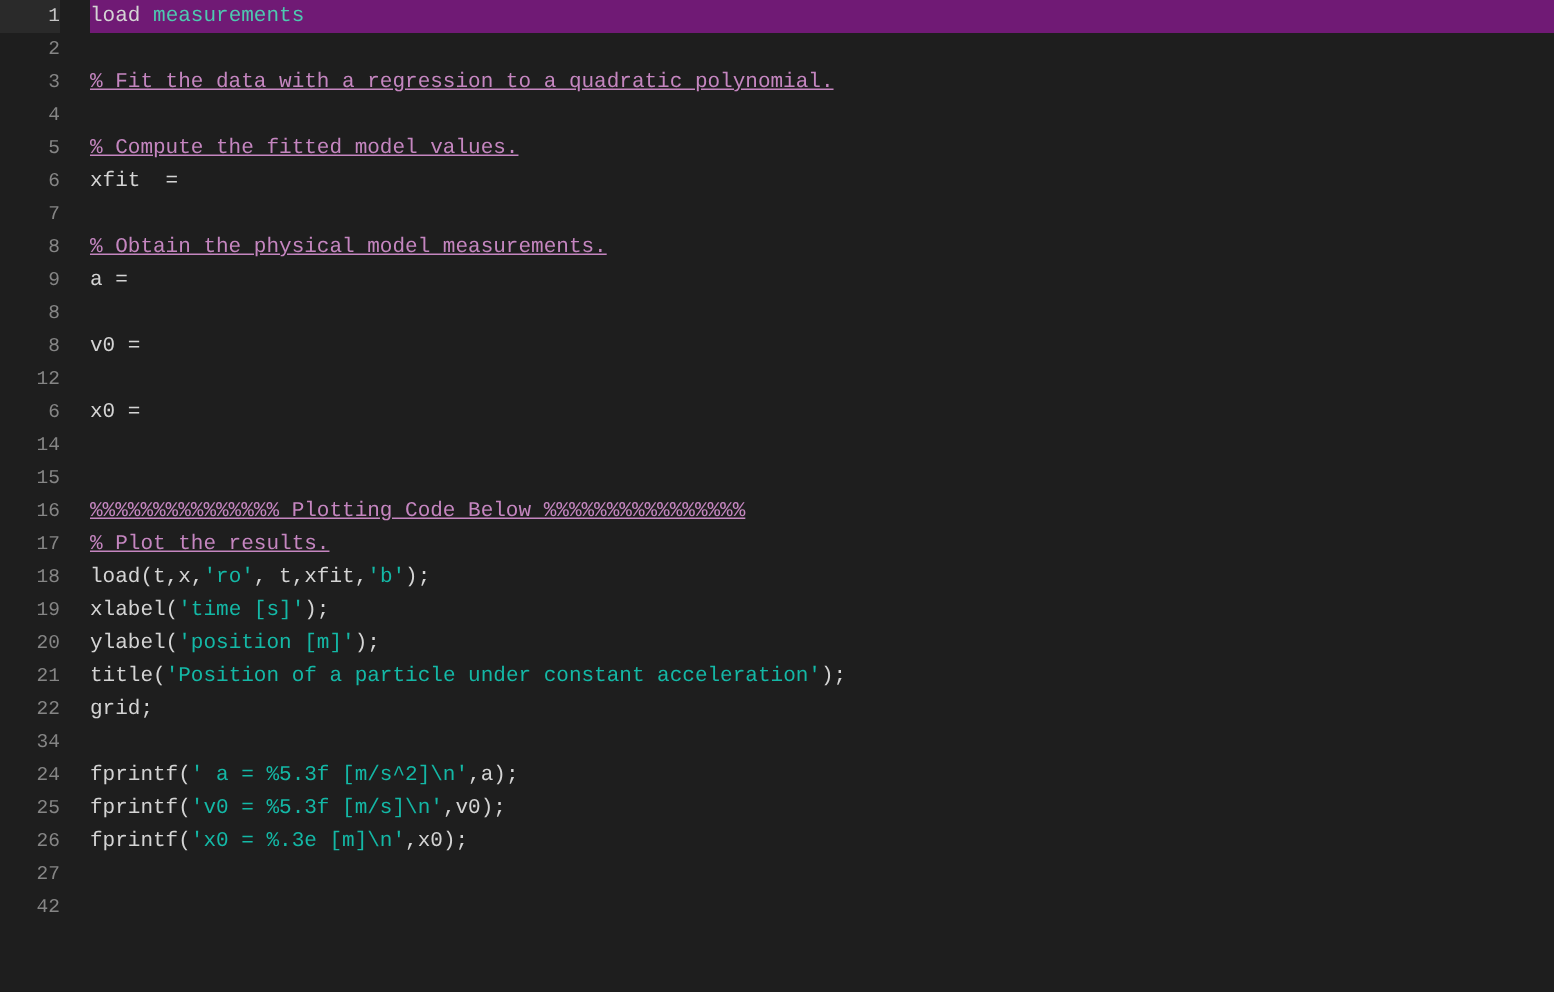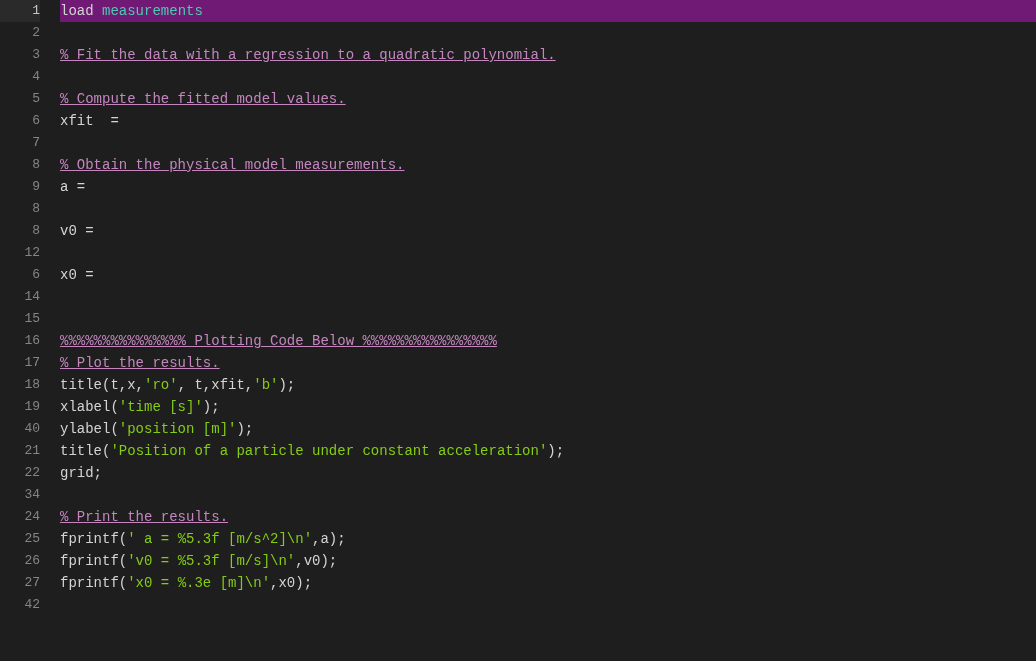--- a/index.html
+++ b/index.html
@@ -60,21 +60,21 @@
       line-height: 22px;
       white-space: pre;
       font-size: 14px;
     }
 
     .code-line.active-line {
       background: #701a75;
     } 
     .green { color: #4ec9b0; } 
     .comment { color: #c586c0; text-decoration: underline; } 
-    .string { color: #84cc16; } 
+    .string { color: #14b8a6; } 
     .plain { color: #d4d4d4; }
   </style>
 </head>
 <body>
 
 <div class="editor">
   <div class="line-numbers" id="lineNumbers">
       <span class="line-number active">1</span>
       <span class="line-number">2</span>
       <span class="line-number">3</span>
@@ -87,21 +87,21 @@
       <span class="line-number">8</span>
       <span class="line-number">8</span>
       <span class="line-number">12</span>
       <span class="line-number">6</span>
       <span class="line-number">14</span>
       <span class="line-number">15</span>
       <span class="line-number">16</span>
       <span class="line-number">17</span>
       <span class="line-number">18</span>
       <span class="line-number">19</span>
-      <span class="line-number">40</span>
+      <span class="line-number">20</span>
       <span class="line-number">21</span>
       <span class="line-number">22</span>
       <span class="line-number">34</span>
       <span class="line-number">24</span>
       <span class="line-number">25</span>
       <span class="line-number">26</span>
       <span class="line-number">27</span>
       <span class="line-number">42</span>
     </div>
   <div class="code-area" id="codeArea">
@@ -115,24 +115,23 @@
       <span class="code-line"><span class="comment">% Obtain the physical model measurements.</span></span>
       <span class="code-line"><span class="plain">a =</span></span>
       <span class="code-line">&nbsp;</span>
       <span class="code-line"><span class="plain">v0 =</span></span>
       <span class="code-line">&nbsp;</span>
       <span class="code-line"><span class="plain">x0 =</span></span>
       <span class="code-line">&nbsp;</span>
       <span class="code-line">&nbsp;</span>
       <span class="code-line"><span class="comment">%%%%%%%%%%%%%%% Plotting Code Below %%%%%%%%%%%%%%%%</span></span>
       <span class="code-line"><span class="comment">% Plot the results.</span></span>
-      <span class="code-line"><span class="plain">title(t,x,</span><span class="string">'ro'</span><span class="plain">, t,xfit,</span><span class="string">'b'</span><span class="plain">);</span></span>
+      <span class="code-line"><span class="plain">load(t,x,</span><span class="string">'ro'</span><span class="plain">, t,xfit,</span><span class="string">'b'</span><span class="plain">);</span></span>
       <span class="code-line"><span class="plain">xlabel(</span><span class="string">'time [s]'</span><span class="plain">);</span></span>
       <span class="code-line"><span class="plain">ylabel(</span><span class="string">'position [m]'</span><span class="plain">);</span></span>
       <span class="code-line"><span class="plain">title(</span><span class="string">'Position of a particle under constant acceleration'</span><span class="plain">);</span></span>
       <span class="code-line"><span class="plain">grid;</span></span>
       <span class="code-line">&nbsp;</span>
-      <span class="code-line"><span class="comment">% Print the results.</span></span>
       <span class="code-line"><span class="plain">fprintf(</span><span class="string">' a = %5.3f [m/s^2]\n'</span><span class="plain">,a);</span></span>
       <span class="code-line"><span class="plain">fprintf(</span><span class="string">'v0 = %5.3f [m/s]\n'</span><span class="plain">,v0);</span></span>
       <span class="code-line"><span class="plain">fprintf(</span><span class="string">'x0 = %.3e [m]\n'</span><span class="plain">,x0);</span></span>
     </div>
 </div>
 
 </body></html>

